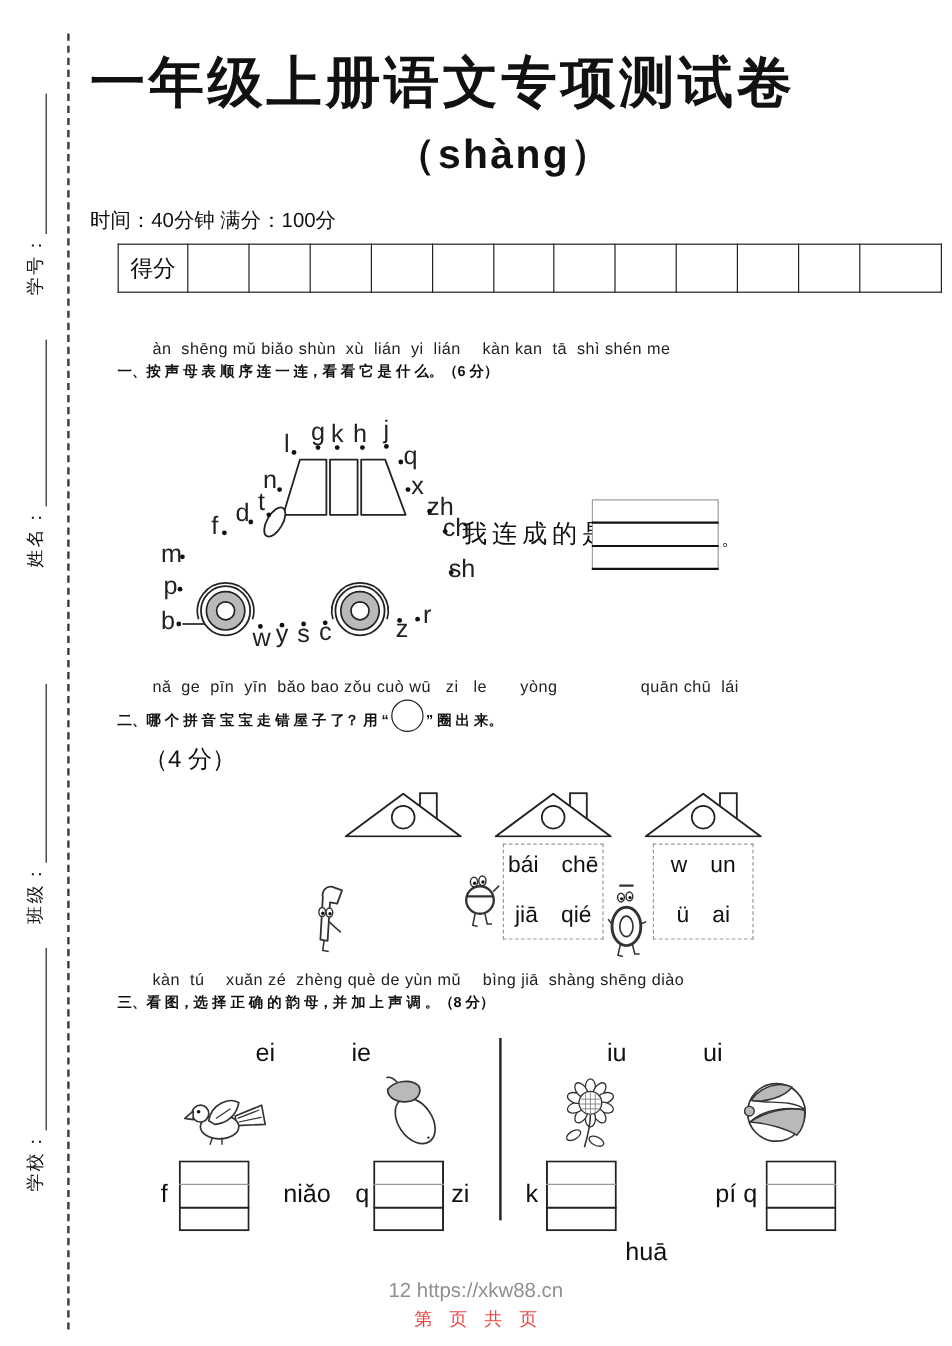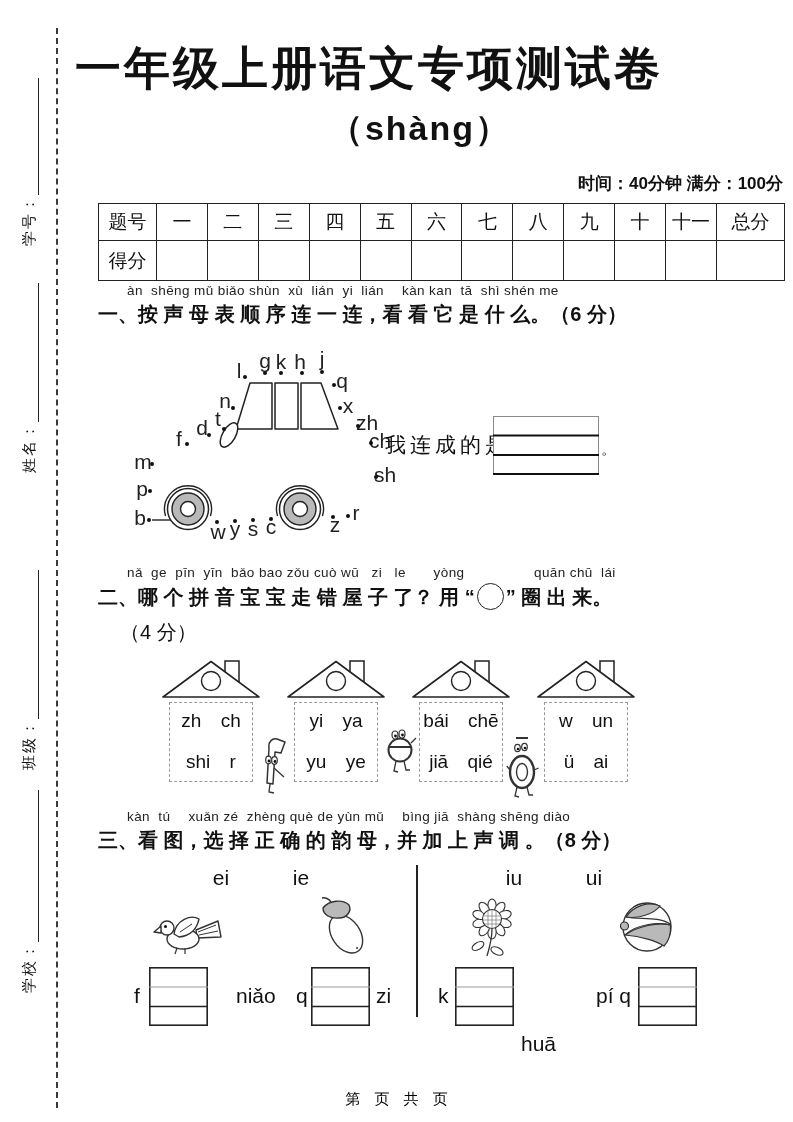--- a/index.html
+++ b/index.html
@@ -9,30 +9,30 @@
   .seal-line{position:absolute;left:56px;top:28px;height:1080px;width:0;border-left:2px dashed #3a3a3a;}
   .m-field{position:absolute;left:17px;height:22px;transform:rotate(-90deg);transform-origin:0 0;
            display:flex;align-items:flex-end;}
   .m-label{font-size:15px;letter-spacing:2px;white-space:nowrap;}
   .m-line{flex:1;border-bottom:1.5px solid #222;height:15px;}
   
   .page-title{position:absolute;left:75px;top:38px;width:690px;text-align:left;
               font-size:46px;font-weight:700;letter-spacing:3px;}
   .page-subtitle{position:absolute;left:75px;top:106px;width:690px;text-align:center;
                  font-size:34px;font-weight:700;letter-spacing:2px;}
-  .exam-meta{position:absolute;left:75px;top:172px;width:708px;text-align:right;
-             font-size:17px;font-weight:700;}
+  .exam-meta{position:absolute;left:75px;top:172px;width:708px;text-align:left;
+             font-size:17px;font-weight:400;}
   
   table.score{position:absolute;left:98px;top:203px;width:687px;border-collapse:collapse;table-layout:fixed;}
   table.score td{border:1.5px solid #222;text-align:center;font-size:19px;padding:0;}
   table.score tr.r1 td{height:36px;}
   table.score tr.r2 td{height:39px;}
   
   .sec-pinyin{position:absolute;left:127px;font-size:13.5px;line-height:15px;letter-spacing:.4px;color:#222;white-space:pre;}
-  .sec-title{position:absolute;left:98px;font-size:20px;font-weight:700;white-space:nowrap;}
+  .sec-title{position:absolute;left:98px;font-size:12px;font-weight:700;white-space:nowrap;}
   .circle-blank{display:inline-block;width:25px;height:25px;border:1.6px solid #222;border-radius:50%;
                 vertical-align:-6px;margin:0 2px;}
   .score-note{position:absolute;left:120px;top:619px;font-size:20px;}
   
   .car-wrap{position:absolute;left:95px;top:340px;width:310px;height:210px;}
   .car-wrap svg{position:absolute;left:0;top:0;}
   .car-letter{position:absolute;transform:translate(-50%,-50%);font-size:21px;color:#222;white-space:nowrap;}
   .car-dot{position:absolute;width:4px;height:4px;background:#111;border-radius:50%;transform:translate(-50%,-50%);}
   .answer-prompt{position:absolute;left:385px;top:431px;font-size:21px;letter-spacing:4px;
                  font-family:"DejaVu Serif","Liberation Serif",serif;}
@@ -48,21 +48,21 @@
   .mascot{position:absolute;}
   
   .opt{position:absolute;transform:translateX(-50%);font-size:21px;top:866px;}
   .divider{position:absolute;left:416px;top:865px;height:152px;width:0;border-left:2px solid #222;}
   .pic{position:absolute;}
   .py-grid{position:absolute;top:967px;}
   .item-label{position:absolute;top:984px;font-size:21px;line-height:24px;white-space:nowrap;}
   
   .footer-url{position:absolute;left:0;top:1066px;width:793px;text-align:center;font-size:17px;color:#8f8f8f;}
   .footer-page{position:absolute;left:0;top:1090px;width:793px;text-align:center;font-size:15px;
-               word-spacing:10px;color:#000000;}
+               word-spacing:10px;color:#ef4444;}
 </style>
 </head>
 <body>
 
 <div class="page">
 
   <div class="seal-line"></div>
   <div class="m-field" style="top:246px;width:168px;">
     <span class="m-label">学号：</span>
     <span class="m-line"></span>
@@ -94,35 +94,20 @@
         <col>
         <col>
         <col>
         <col>
         <col>
         <col>
         <col>
         <col style="width:68px">
     </colgroup>
     <tbody>
-        <tr class="r1">
-      <td>题号</td>
-      <td>一</td>
-      <td>二</td>
-      <td>三</td>
-      <td>四</td>
-      <td>五</td>
-      <td>六</td>
-      <td>七</td>
-      <td>八</td>
-      <td>九</td>
-      <td>十</td>
-      <td>十一</td>
-      <td>总分</td>
-    </tr>
     <tr class="r2">
       <td>得分</td>
       <td></td>
       <td></td>
       <td></td>
       <td></td>
       <td></td>
       <td></td>
       <td></td>
       <td></td>
@@ -216,41 +201,26 @@
     <line x1="0" y1="39" x2="106" y2="39" stroke="#111" stroke-width="1.8"></line>
     <line x1="0" y1="58" x2="106" y2="58" stroke="#111" stroke-width="1.8"></line>
   </svg>
   <span class="answer-period">。</span>
 
   <div class="sec-pinyin" style="top:565px;">nǎ  ge  pīn  yīn  bǎo bao zǒu cuò wū   zi   le　　yòng　　　　　quān chū  lái</div>
   <div class="sec-title" style="top:583px;"><span>二、哪 个 拼 音 宝 宝 走 错 屋 子 了？ 用 “</span><span class="circle-blank"></span><span>” 圈 出 来。</span></div>
   <div class="score-note">（4 分）</div>
 
   <div class="houses">
-    <div class="house" style="left:12px;">
-      <svg width="98" height="38" viewBox="0 0 98 38">
-        <rect x="63" y="1" width="14" height="23" fill="#fff" stroke="#222" stroke-width="1.5"></rect>
-        <polygon points="49,1.5 1,37 97,37" fill="#fff" stroke="#222" stroke-width="1.6" stroke-linejoin="round"></polygon>
-        <circle cx="49" cy="21" r="9.5" fill="#fff" stroke="#222" stroke-width="1.4"></circle>
-      </svg>
-      <div class="house-body">
-        <div class="house-row">zh ch</div>
-        <div class="house-row">shi r</div>
-      </div>
-    </div>
     <div class="house" style="left:137px;">
       <svg width="98" height="38" viewBox="0 0 98 38">
         <rect x="63" y="1" width="14" height="23" fill="#fff" stroke="#222" stroke-width="1.5"></rect>
         <polygon points="49,1.5 1,37 97,37" fill="#fff" stroke="#222" stroke-width="1.6" stroke-linejoin="round"></polygon>
         <circle cx="49" cy="21" r="9.5" fill="#fff" stroke="#222" stroke-width="1.4"></circle>
       </svg>
-      <div class="house-body">
-        <div class="house-row">yi ya</div>
-        <div class="house-row">yu ye</div>
-      </div>
     </div>
     <div class="house" style="left:262px;">
       <svg width="98" height="38" viewBox="0 0 98 38">
         <rect x="63" y="1" width="14" height="23" fill="#fff" stroke="#222" stroke-width="1.5"></rect>
         <polygon points="49,1.5 1,37 97,37" fill="#fff" stroke="#222" stroke-width="1.6" stroke-linejoin="round"></polygon>
         <circle cx="49" cy="21" r="9.5" fill="#fff" stroke="#222" stroke-width="1.4"></circle>
       </svg>
       <div class="house-body">
         <div class="house-row">bái chē</div>
         <div class="house-row">jiā qié</div>
@@ -384,15 +354,16 @@
   </svg>
 
   <span class="item-label" style="left:134px;">f</span>
   <span class="item-label" style="left:212px;margin-left:24px;">niǎo</span>
   <span class="item-label" style="left:296px;">q</span>
   <span class="item-label" style="left:376px;">zi</span>
   <span class="item-label" style="left:438px;">k</span>
   <span class="item-label" style="left:521px;margin-top:48px;">huā</span>
   <span class="item-label" style="left:596px;">pí q</span>
 
+  <div class="footer-url">12 https://xkw88.cn</div>
   <div class="footer-page">第 页 共 页</div>
 
 </div>
 
 </body></html>

